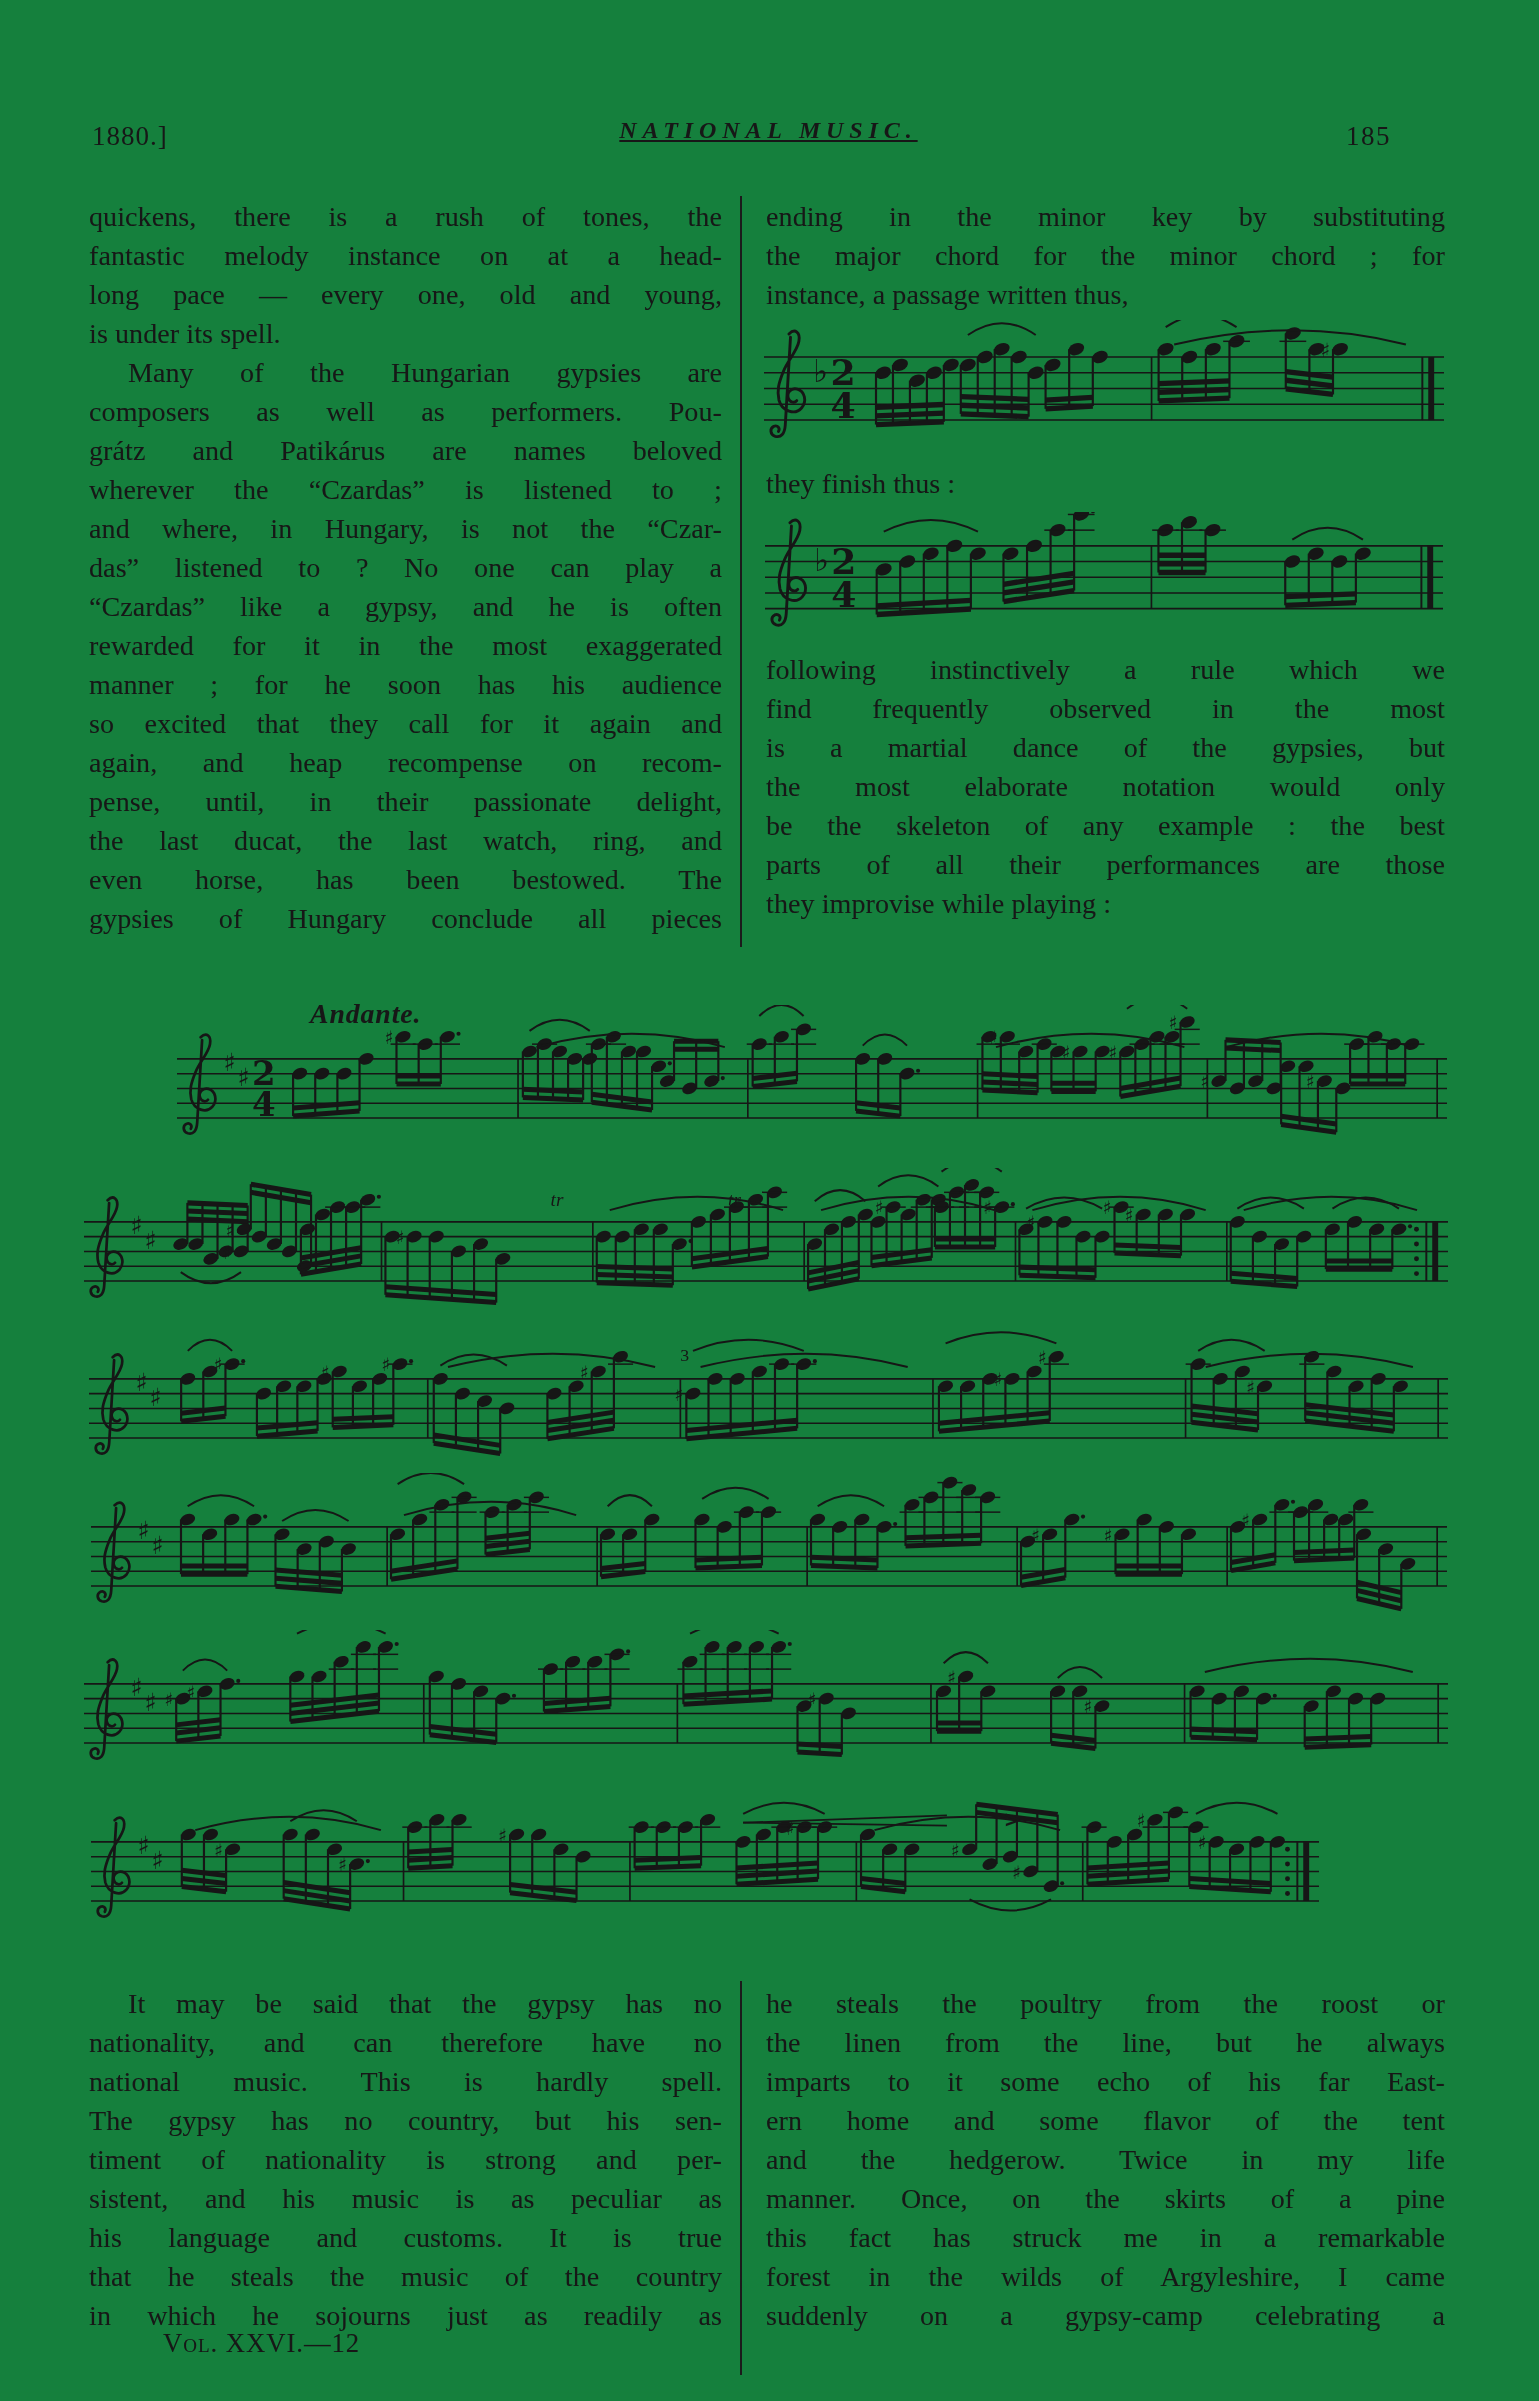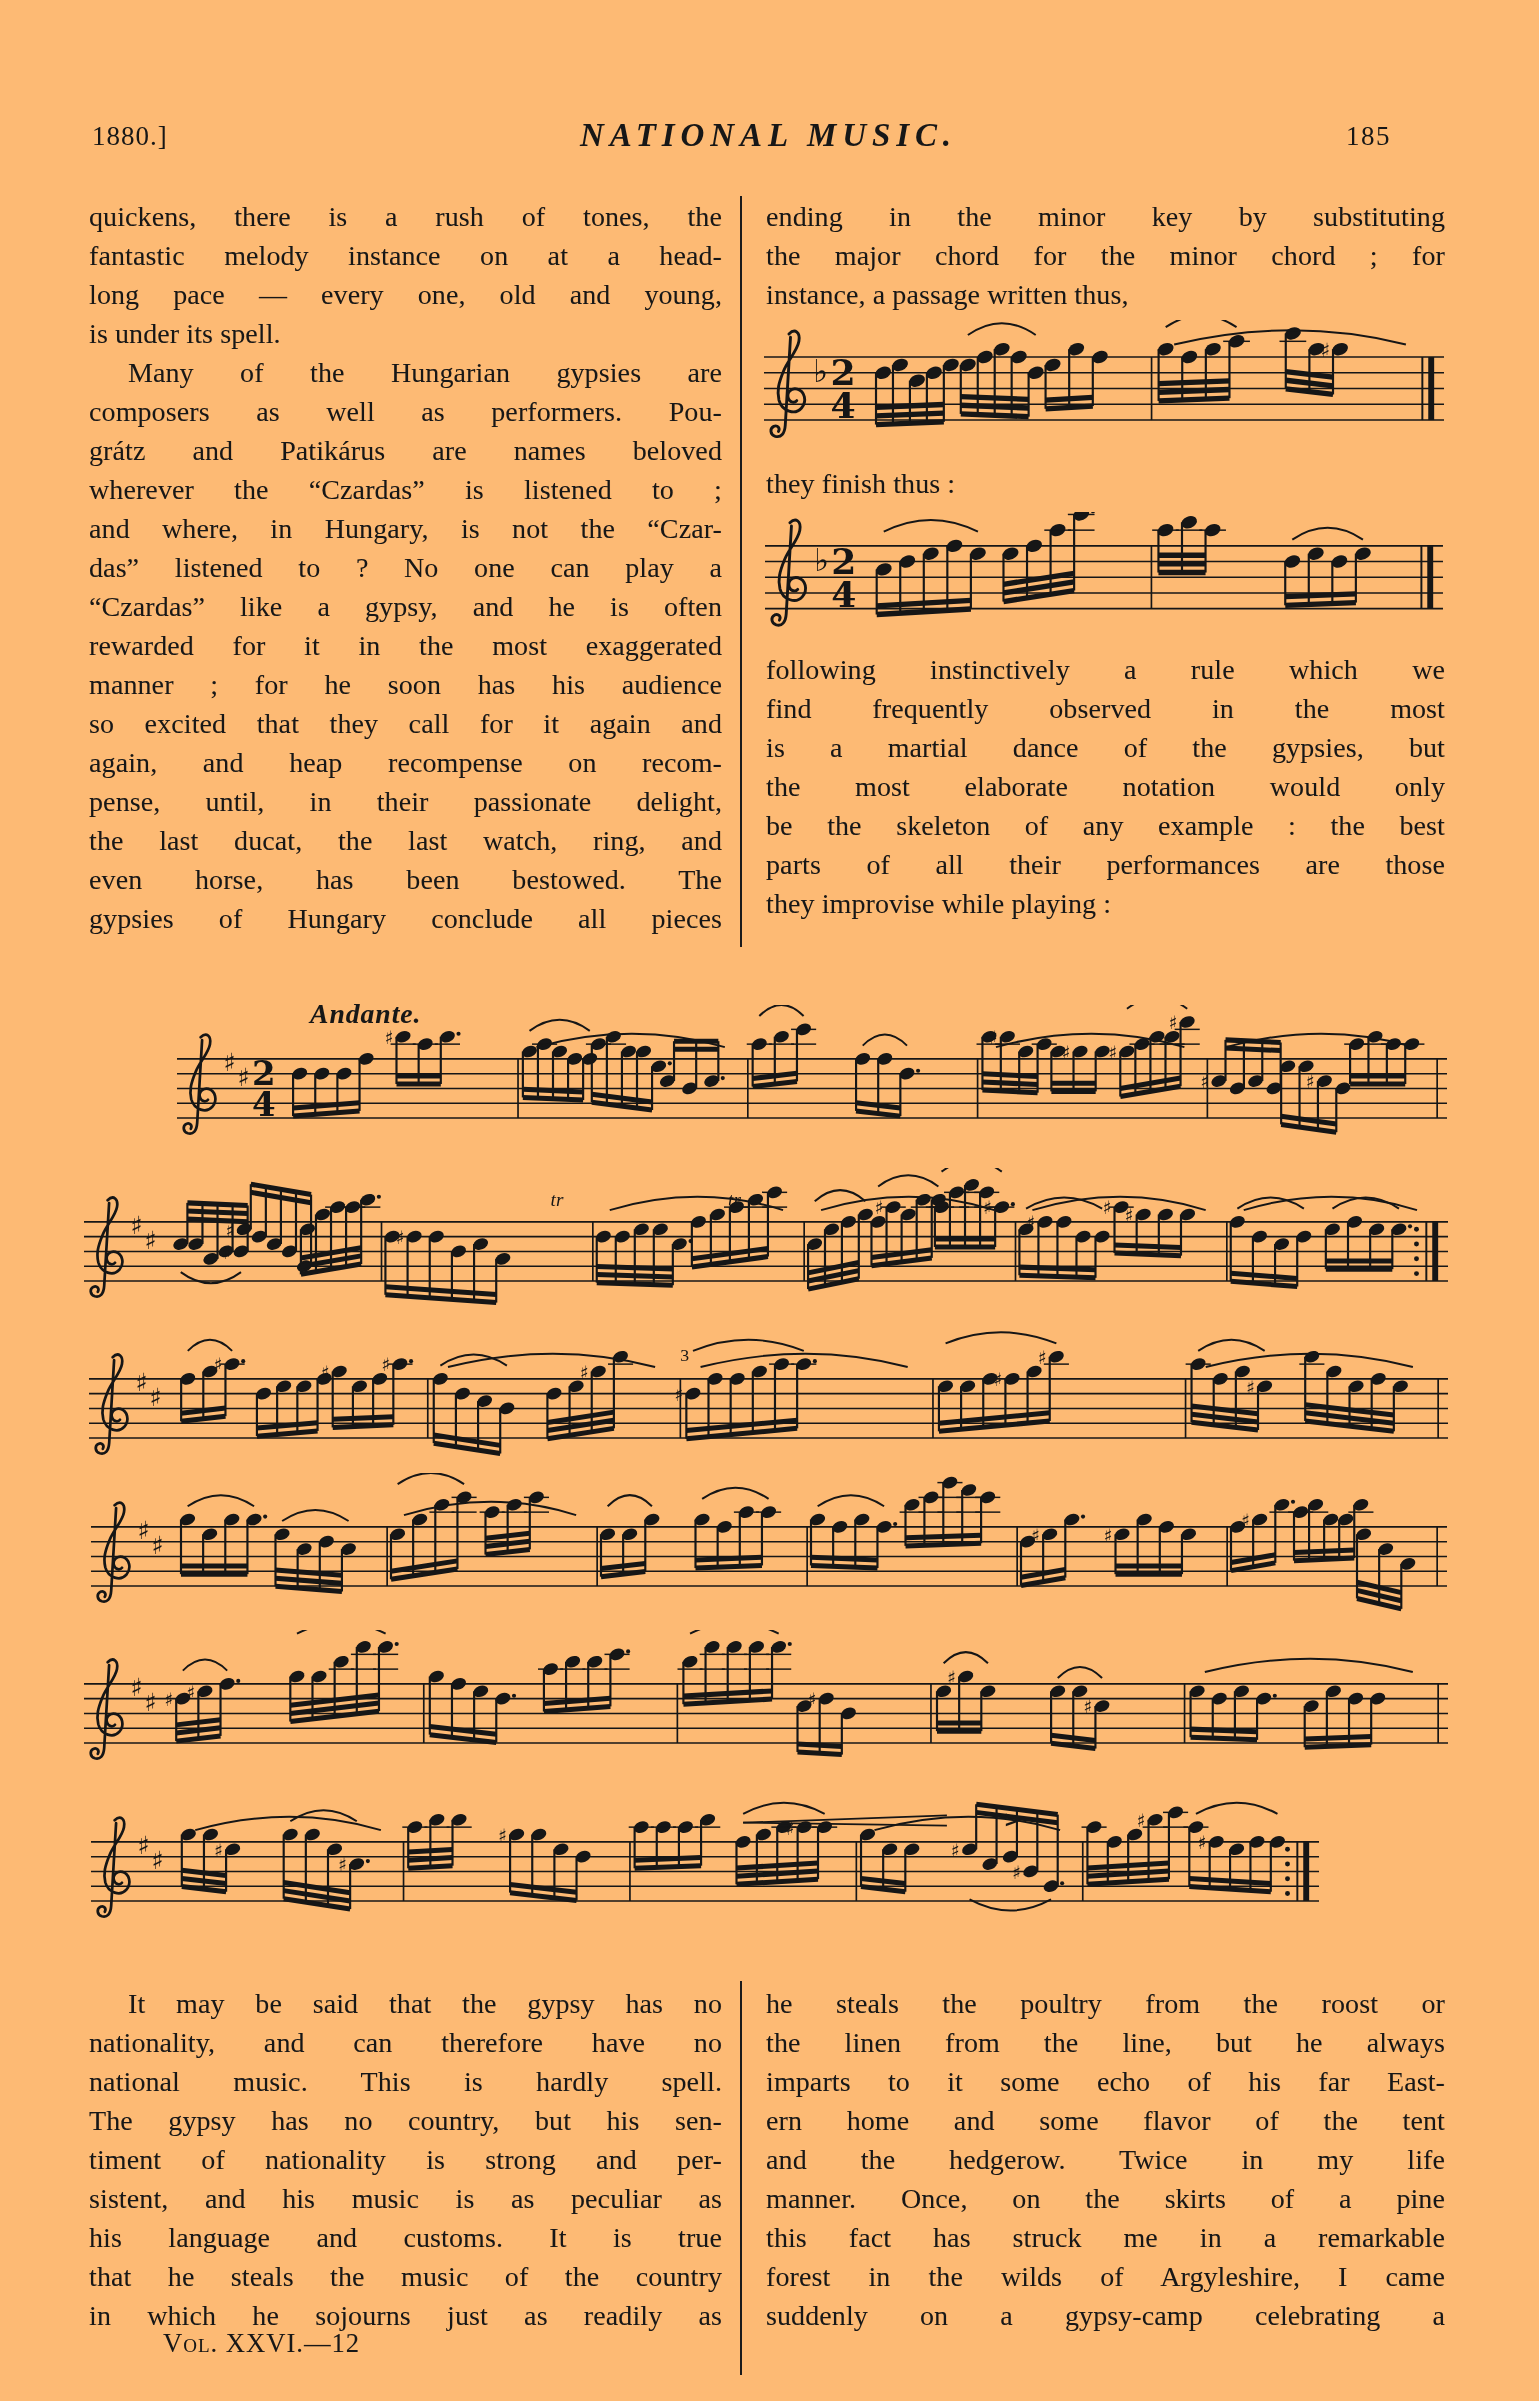--- a/index.html
+++ b/index.html
@@ -1,23 +1,23 @@
 <!DOCTYPE html>
 <html style="font-size:7.9px"><head>
 <meta charset="utf-8">
 <style>
   html,body{margin:0;padding:0;background:#e8e8e4;}
   .page{
-    position:relative;width:1539px;height:2401px;background:#fdba74;
+    position:relative;width:1539px;height:2401px;background:#15803d;
     font-family:"Liberation Serif","DejaVu Serif",serif;color:#171717;overflow:hidden;
   }
   .hdr-date{position:absolute;left:92px;top:121px;font-size:27px;letter-spacing:1px;}
   .hdr-title{
     position:absolute;left:89px;top:117px;width:1359px;text-align:center;
-    font-size:33px;font-style:italic;font-weight:600;letter-spacing:5.9px;
+    font-size:24px;font-style:italic;font-weight:600;letter-spacing:5.9px;text-decoration:underline;
   }
   .hdr-num{position:absolute;right:148px;top:121px;font-size:27px;letter-spacing:1.5px;}
   .rule{position:absolute;width:1.5px;background:#1b1b1b;}
   .tcol{position:absolute;}
   .tcol .line{
     font-size:28px;line-height:39px;height:39px;
     text-align:justify;text-align-last:justify;letter-spacing:0.1px;
     text-shadow:0.3px 0.4px 0 rgba(20,20,20,.14);
     white-space:nowrap;overflow:visible;
   }

